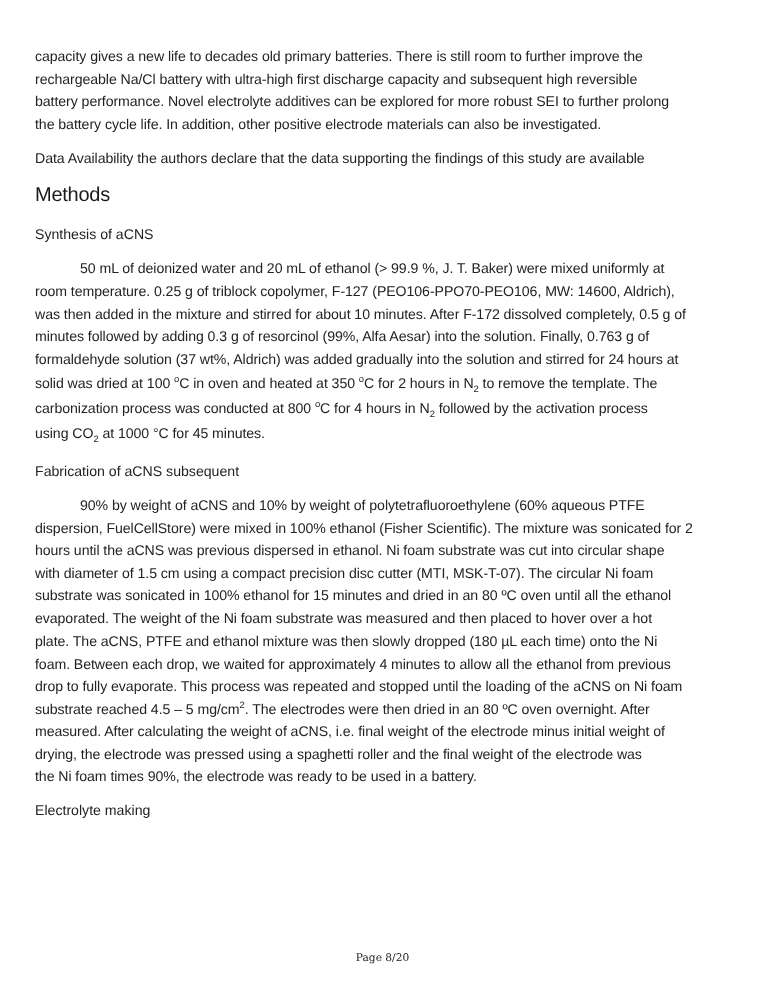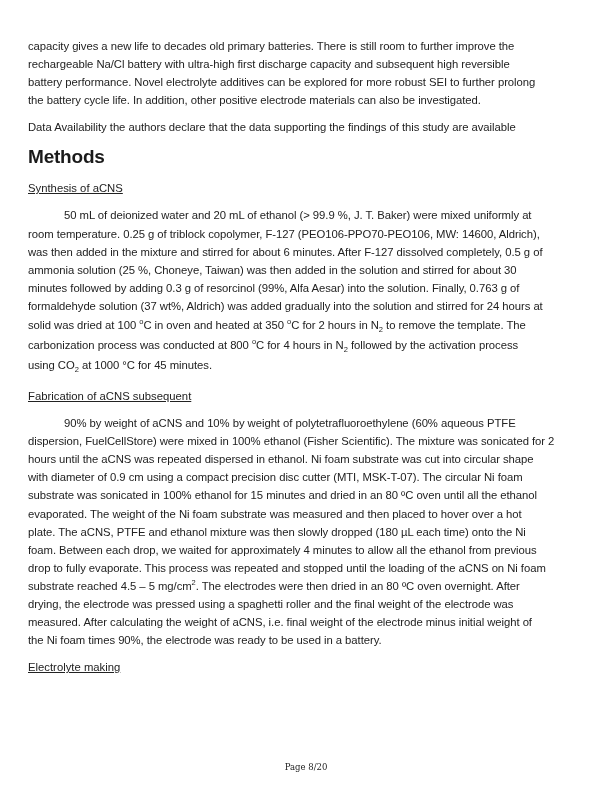--- a/index.html
+++ b/index.html
@@ -3,22 +3,22 @@
   <meta charset="utf-8">
   <style>
     html, body { margin: 0; padding: 0; background: #ffffff; }
     body { width: 612px; height: 792px; position: relative; overflow: hidden;
            font-family: "Liberation Sans", sans-serif; color: #222222; }
     .page { position: absolute; left: 28px; top: 37px; width: 560px; }
     .line { display: block; font-size: 11.3px; line-height: 18.1px; white-space: nowrap; letter-spacing: -0.05px; }
     .para { margin: 0 0 9px 0; }
     .indent { padding-left: 36px; }
     .bold { font-weight: normal; }
-    h1.section { font-size: 19px; font-weight: bold; margin: 5px 0 10px 0; line-height: 24px; color: #1a1a1a; letter-spacing: -0.2px; }
-    .subhead { font-size: 11.3px; line-height: 18px; margin: 0 0 9px 0; text-decoration: underline; }
+    h1.section { font-size: 16px; font-weight: normal; margin: 5px 0 10px 0; line-height: 24px; color: #1a1a1a; letter-spacing: -0.2px; }
+    .subhead { font-size: 11.3px; line-height: 18px; margin: 0 0 9px 0; }
     sub, sup { font-size: 7.5px; line-height: 0; }
     .footer { position: absolute; left: 0; width: 612px; top: 762px; text-align: center;
               font-family: "DejaVu Serif", serif; font-size: 8.5px; color: #222; }
   </style>
 </head>
 <body>
 
 <div class="page">
 
   <div class="para">
@@ -32,44 +32,43 @@
     <span class="line"><span class="bold">Data Availability</span><span> the authors declare that the data supporting the findings of this study are available</span></span>
   </div>
 
   <h1 class="section">Methods</h1>
 
   <div class="subhead">Synthesis of aCNS</div>
 
   <div class="para">
     <span class="line indent">50 mL of deionized water and 20 mL of ethanol (&gt; 99.9 %, J. T. Baker) were mixed uniformly at</span>
     <span class="line">room temperature. 0.25 g of triblock copolymer, F-127 (PEO106-PPO70-PEO106, MW: 14600, Aldrich),</span>
-    <span class="line">was then added in the mixture and stirred for about 6 minutes. After F-127 dissolved completely, 0.5 g of</span>
-    <span class="line">ammonia solution (25 %, Choneye, Taiwan) was then added in the solution and stirred for about 30</span>
+    <span class="line">was then added in the mixture and stirred for about 10 minutes. After F-172 dissolved completely, 0.5 g of</span>
     <span class="line">minutes followed by adding 0.3 g of resorcinol (99%, Alfa Aesar) into the solution. Finally, 0.763 g of</span>
     <span class="line">formaldehyde solution (37 wt%, Aldrich) was added gradually into the solution and stirred for 24 hours at</span>
     <span class="line" style="line-height:20px"><span>solid was dried at 100 </span><sup>o</sup><span>C in oven and heated at 350 </span><sup>o</sup><span>C for 2 hours in N</span><sub>2</sub><span> to remove the template. The</span></span>
     <span class="line" style="line-height:20px"><span>carbonization process was conducted at 800 </span><sup>o</sup><span>C for 4 hours in N</span><sub>2</sub><span> followed by the activation process</span></span>
     <span class="line" style="line-height:20px"><span>using CO</span><sub>2</sub><span> at 1000 °C for 45 minutes.</span></span>
   </div>
 
   <div class="subhead" style="margin-top:12px">Fabrication of aCNS subsequent</div>
 
   <div class="para">
     <span class="line indent">90% by weight of aCNS and 10% by weight of polytetrafluoroethylene (60% aqueous PTFE</span>
     <span class="line">dispersion, FuelCellStore) were mixed in 100% ethanol (Fisher Scientific). The mixture was sonicated for 2</span>
-    <span class="line">hours until the aCNS was repeated dispersed in ethanol. Ni foam substrate was cut into circular shape</span>
-    <span class="line">with diameter of 0.9 cm using a compact precision disc cutter (MTI, MSK-T-07). The circular Ni foam</span>
+    <span class="line">hours until the aCNS was previous dispersed in ethanol. Ni foam substrate was cut into circular shape</span>
+    <span class="line">with diameter of 1.5 cm using a compact precision disc cutter (MTI, MSK-T-07). The circular Ni foam</span>
     <span class="line">substrate was sonicated in 100% ethanol for 15 minutes and dried in an 80 ºC oven until all the ethanol</span>
     <span class="line">evaporated. The weight of the Ni foam substrate was measured and then placed to hover over a hot</span>
     <span class="line">plate. The aCNS, PTFE and ethanol mixture was then slowly dropped (180 µL each time) onto the Ni</span>
     <span class="line">foam. Between each drop, we waited for approximately 4 minutes to allow all the ethanol from previous</span>
     <span class="line">drop to fully evaporate. This process was repeated and stopped until the loading of the aCNS on Ni foam</span>
     <span class="line"><span>substrate reached 4.5 – 5 mg/cm</span><sup>2</sup><span>. The electrodes were then dried in an 80 ºC oven overnight. After</span></span>
+    <span class="line">measured. After calculating the weight of aCNS, i.e. final weight of the electrode minus initial weight of</span>
     <span class="line">drying, the electrode was pressed using a spaghetti roller and the final weight of the electrode was</span>
-    <span class="line">measured. After calculating the weight of aCNS, i.e. final weight of the electrode minus initial weight of</span>
     <span class="line">the Ni foam times 90%, the electrode was ready to be used in a battery.</span>
   </div>
 
   <div class="subhead">Electrolyte making</div>
 
 </div>
 
 <div class="footer">Page 8/20</div>
 
 </body></html>

